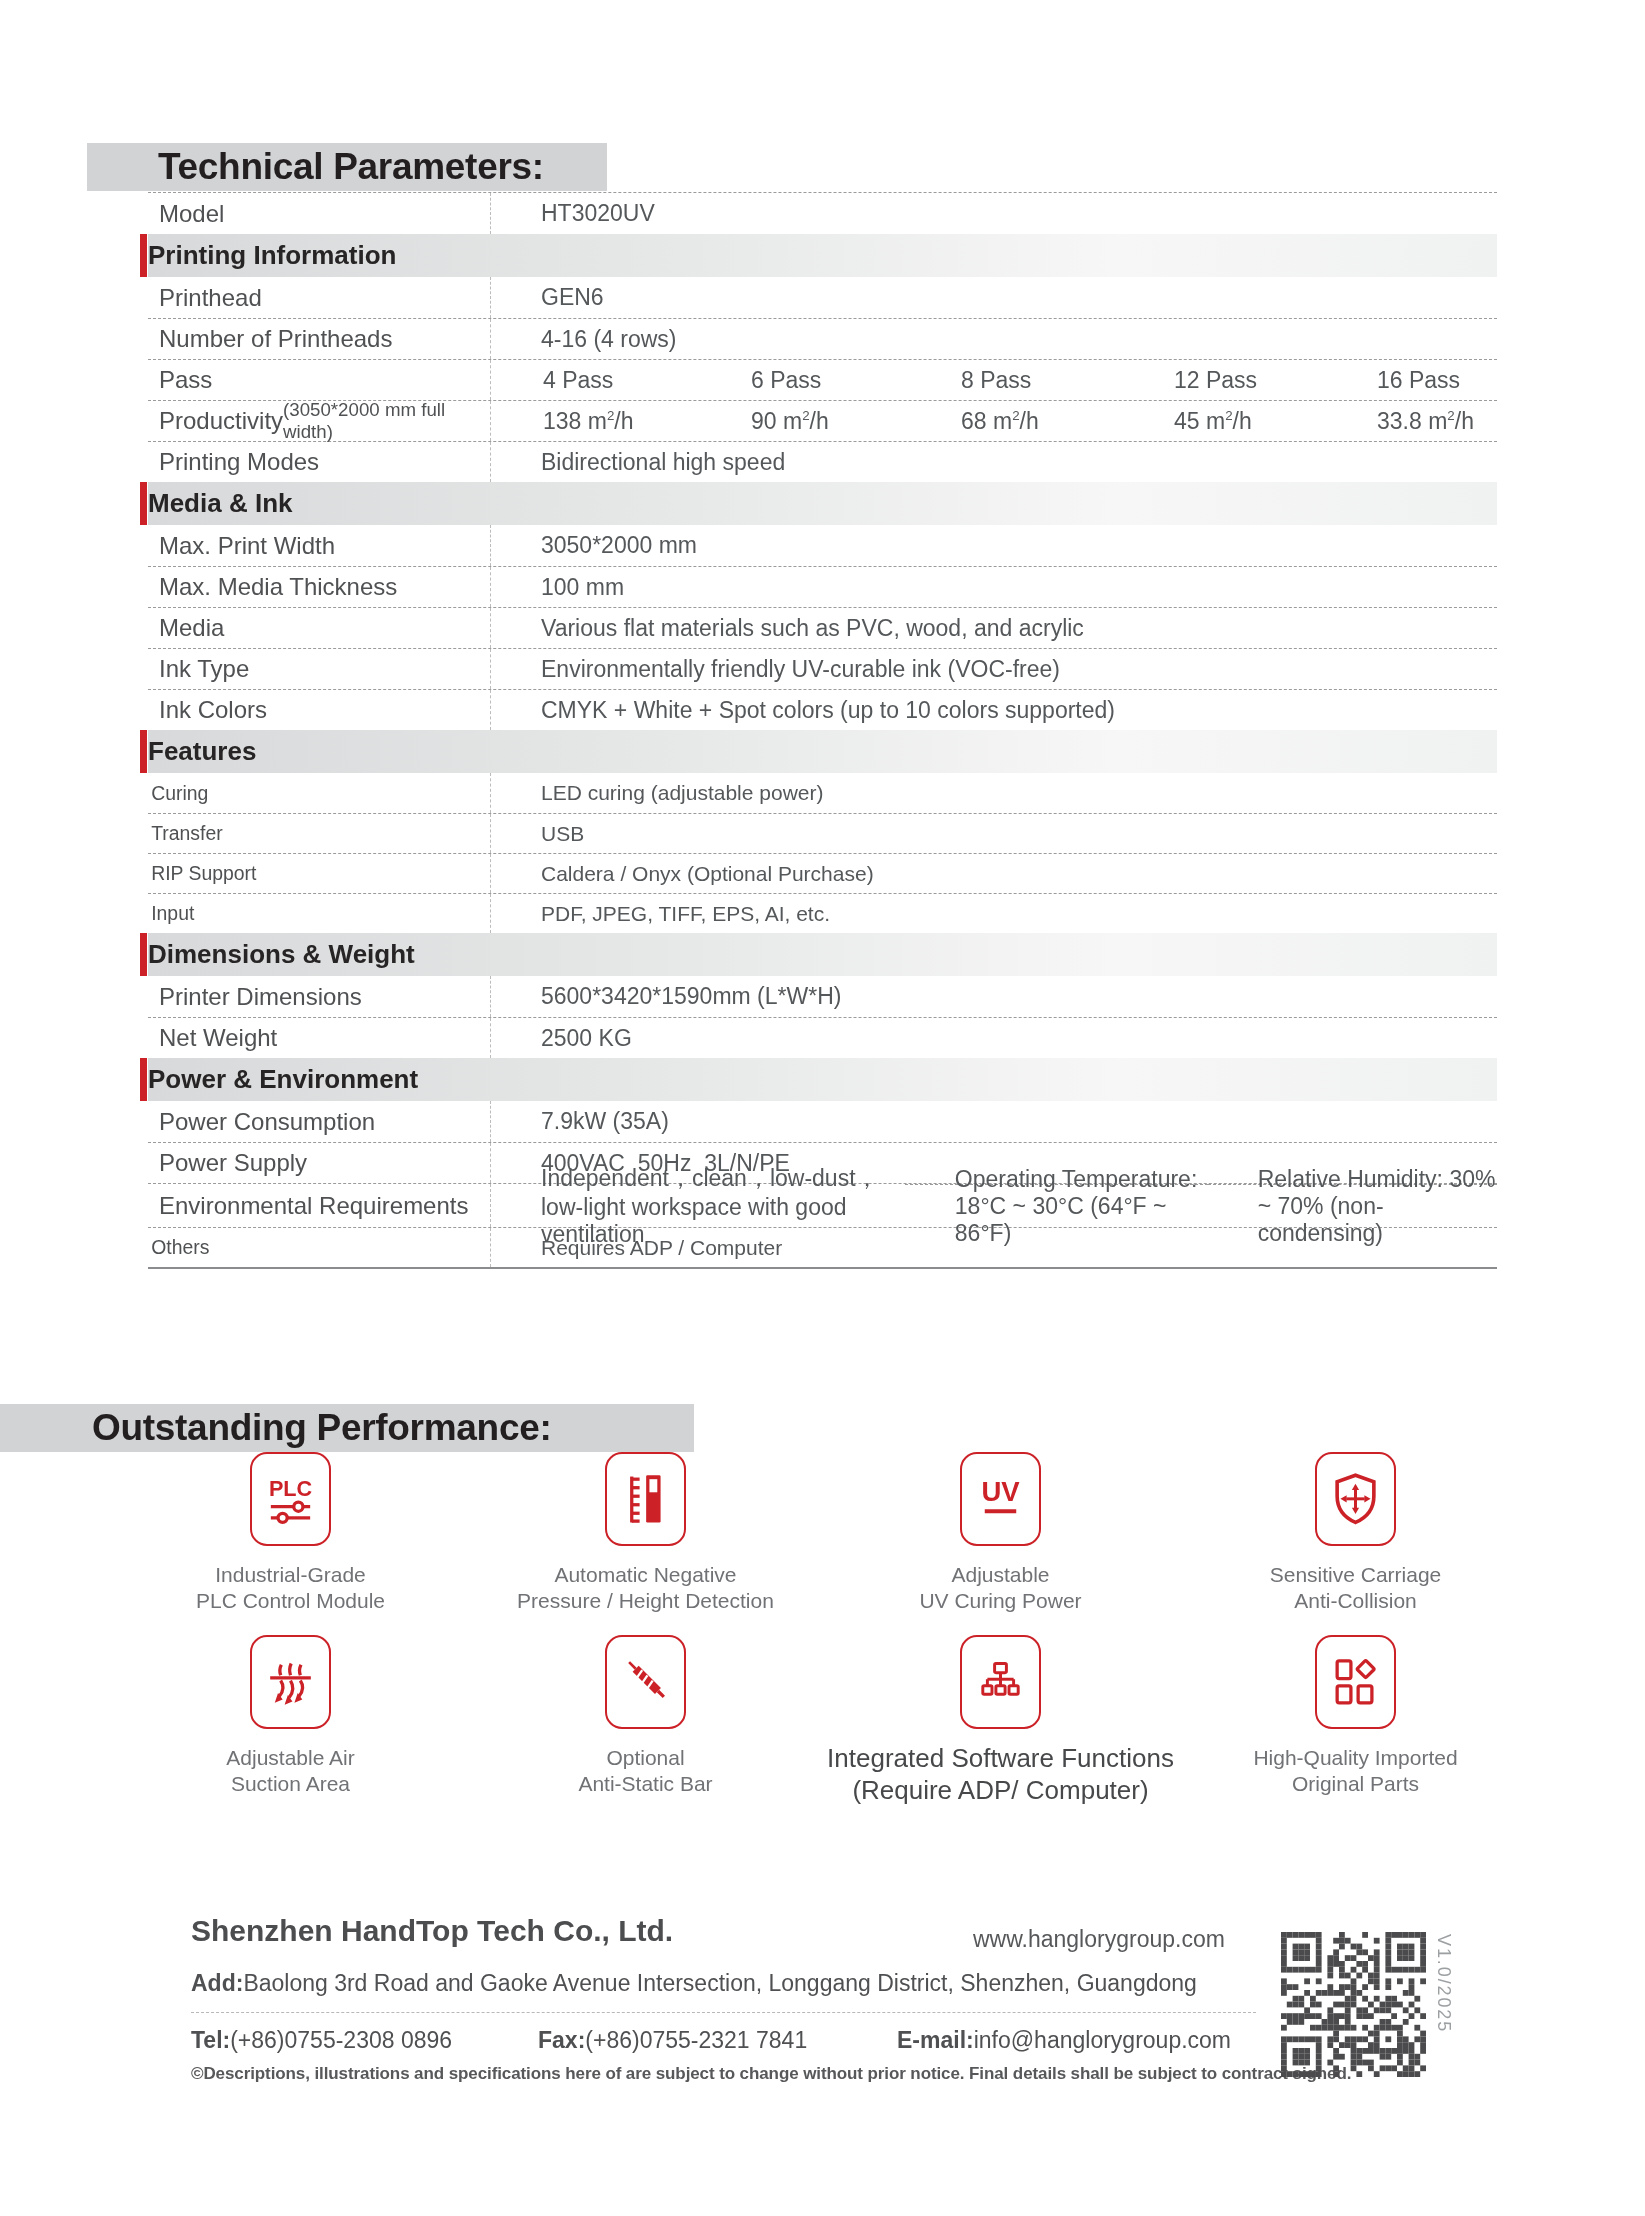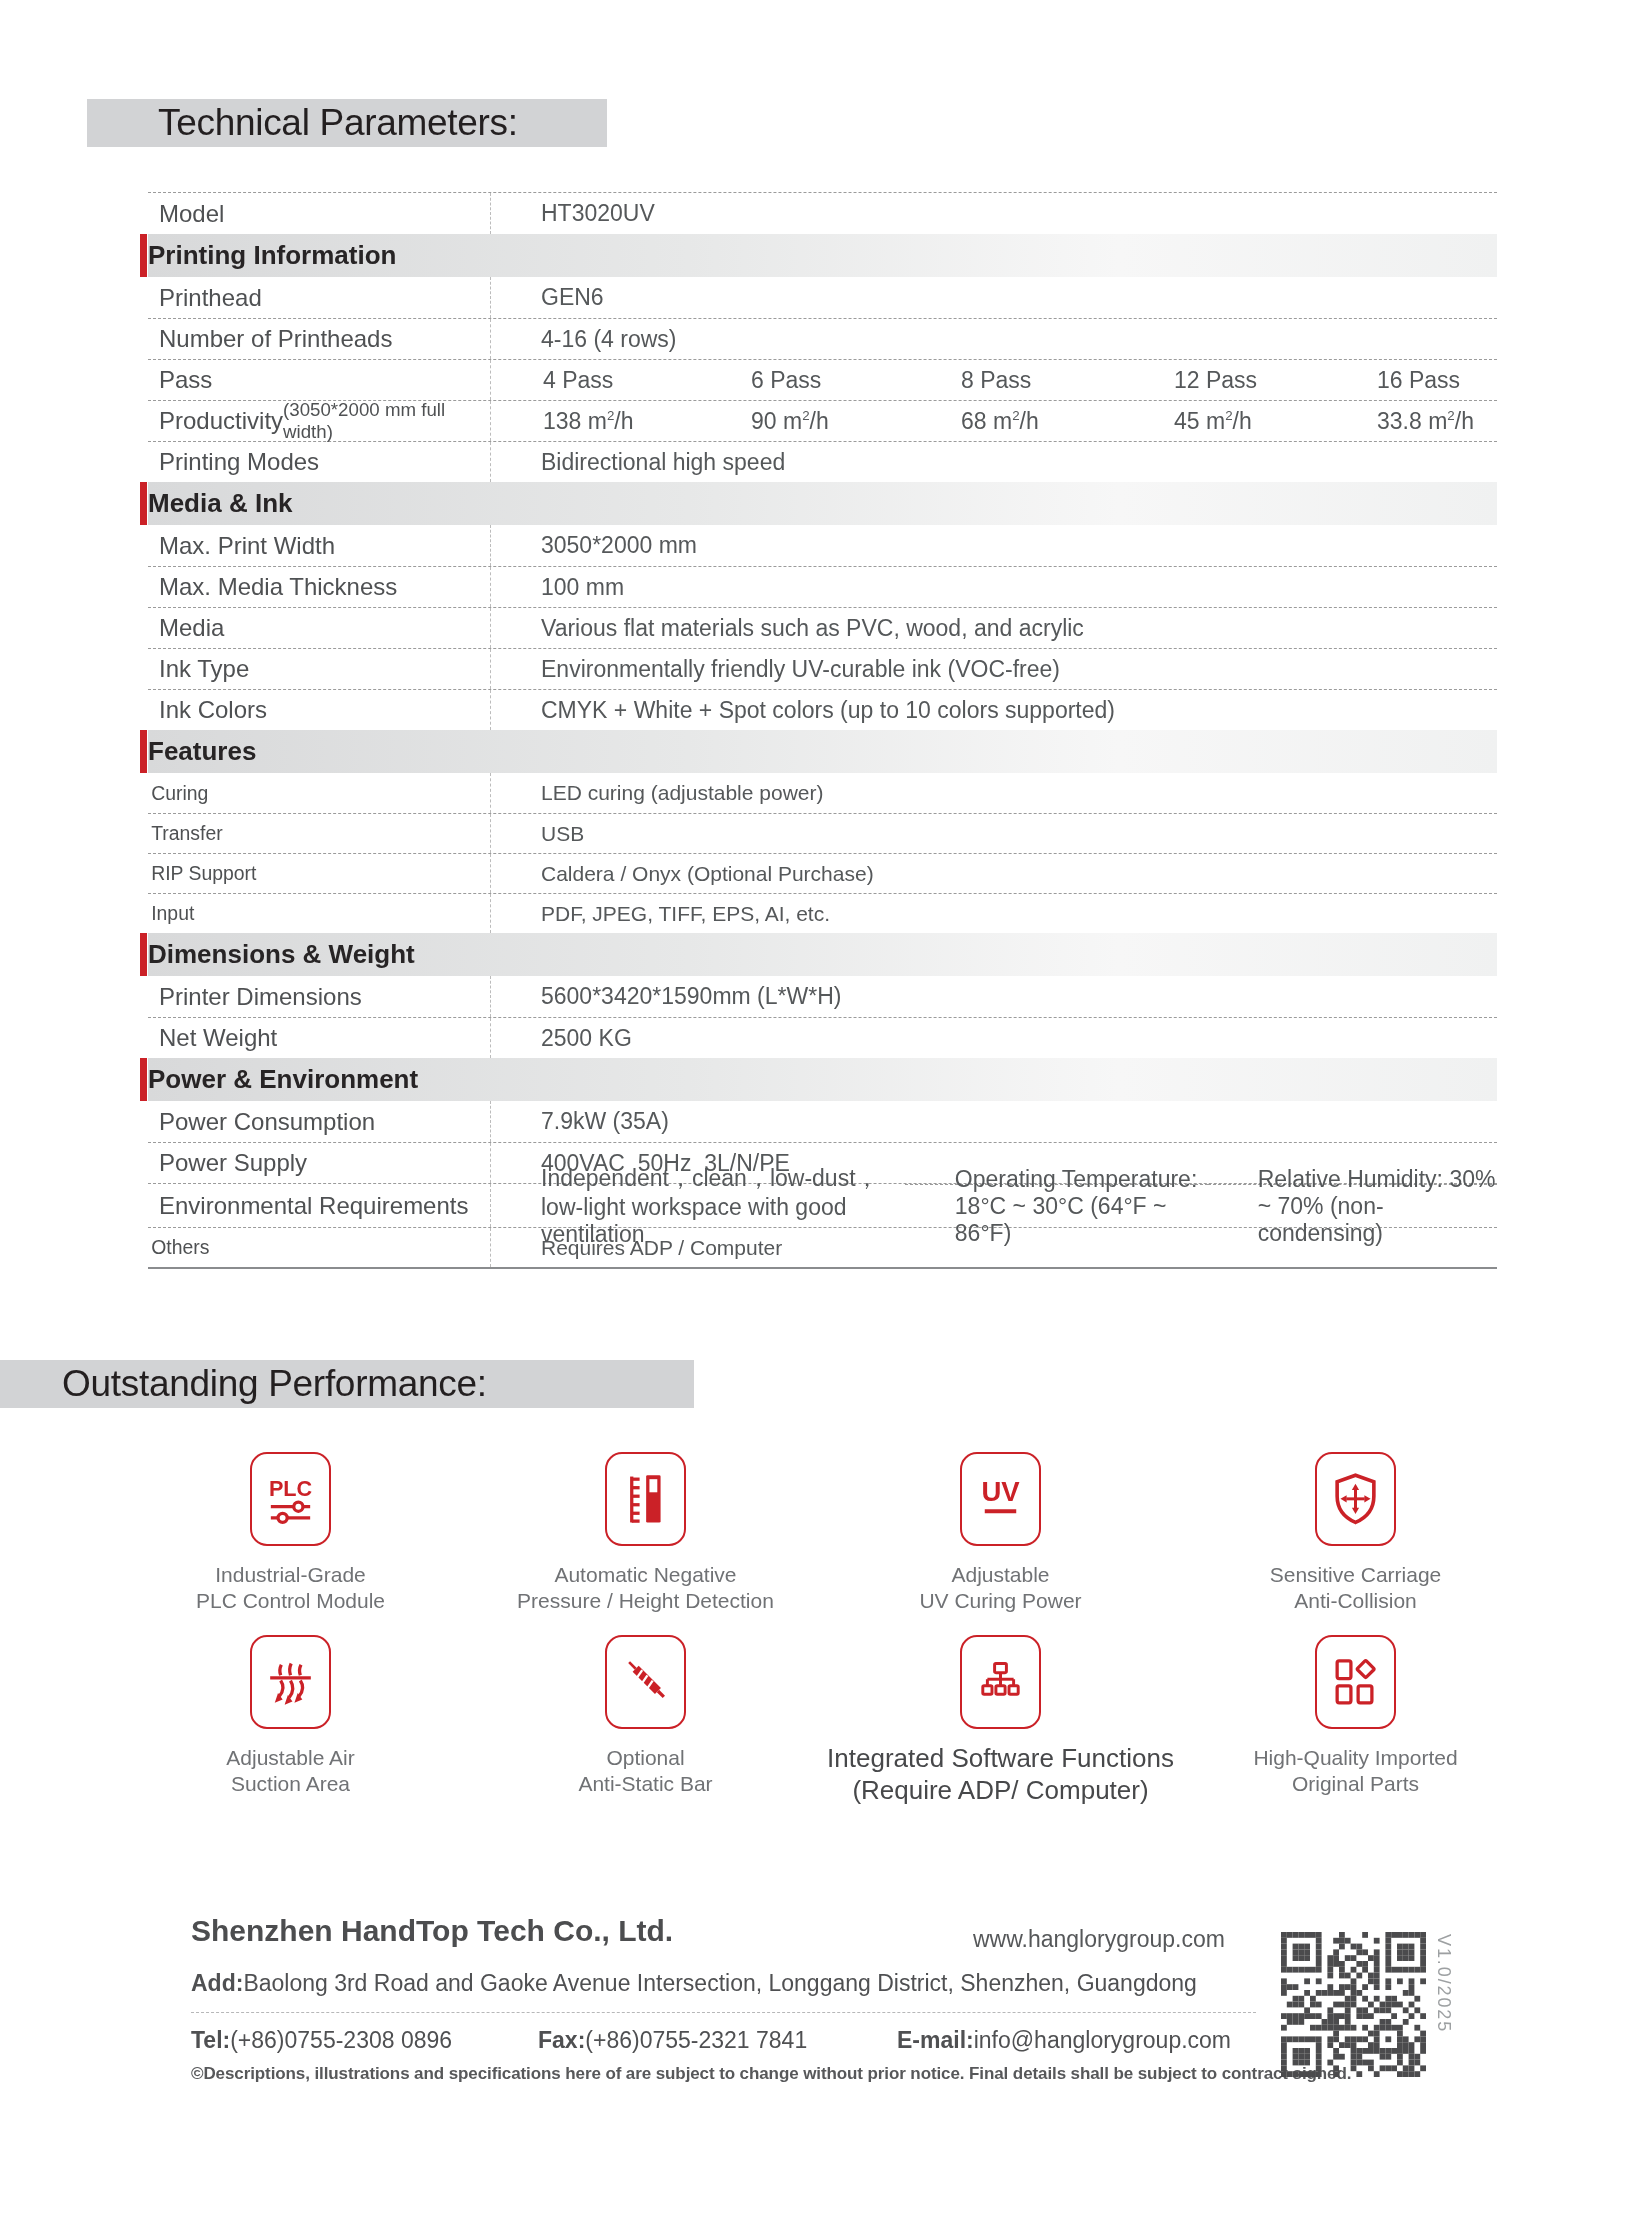--- a/index.html
+++ b/index.html
@@ -1,22 +1,22 @@
 <!DOCTYPE html>
 <html style="font-size:10.3px"><head>
 <meta charset="utf-8">
 <style>
   html,body{margin:0;padding:0;background:#e8e8e8;}
   .page{position:relative;width:1646px;height:2216px;background:#ffffff;overflow:hidden;
         font-family:"Liberation Sans","DejaVu Sans",sans-serif;color:#4f5153;}
   
   .title-bar{position:absolute;background:#d2d3d5;height:48px;display:flex;align-items:center;
-             box-sizing:border-box;font-weight:400;font-size:37px;color:#231f20;letter-spacing:-0.3px;}
+             box-sizing:border-box;font-weight:700;font-size:37px;color:#231f20;letter-spacing:-0.3px;margin-top:44px;}
   .t1{left:87px;top:99px;width:520px;padding-left:71px;}
-  .t2{left:0;top:1360px;width:694px;padding-left:62px;}
+  .t2{left:0;top:1360px;width:694px;padding-left:92px;}
   
   .spec-table{position:absolute;left:148px;top:192px;width:1349px;
               border-top:1.3px dashed #9b9b9b;border-bottom:2.6px solid #8a8c8e;}
   .srow{display:flex;align-items:stretch;box-sizing:border-box;}
   .srow.sep{border-top:1.3px dashed #9b9b9b;}
   .h63{height:41px;}
   .h62{height:40px;}
   .cell-l{width:342px;flex:0 0 342px;display:flex;align-items:center;padding-left:11px;
           box-sizing:border-box;font-size:24px;color:#4f5153;}
   .lblsfx{font-size:18.7px;}

